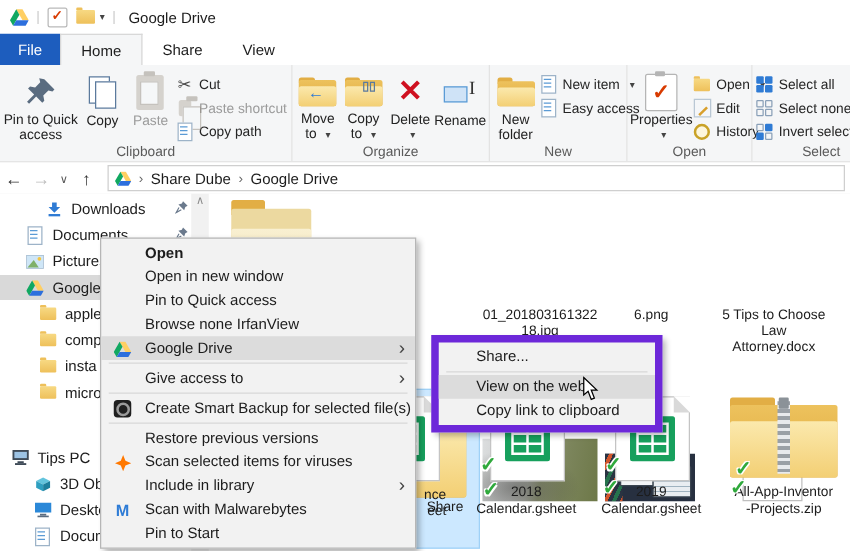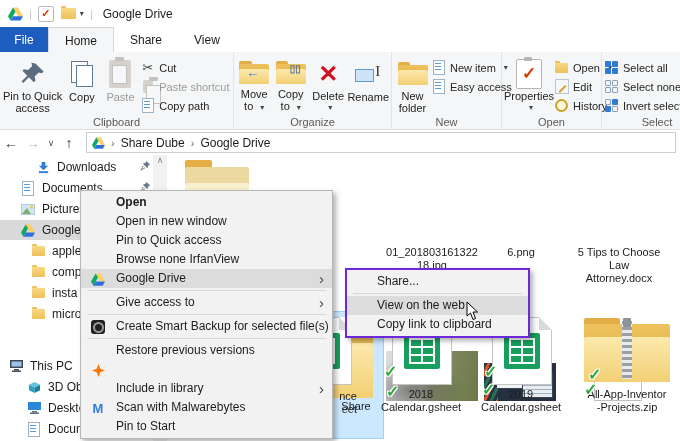--- a/index.html
+++ b/index.html
@@ -112,21 +112,21 @@
      background:repeating-linear-gradient(180deg,#9aa0a6 0 3px,#e8eaed 3px 6px);}
   .zipull{position:absolute;left:50%;margin-left:-4px;top:0;width:8px;height:9px;background:#8b9298;z-index:3;border-radius:1px;}
   
   .cmenu{position:absolute;left:80px;top:190px;width:253px;background:#f2f2f2;border:1px solid #b6b6b6;box-shadow:3px 3px 5px rgba(0,0,0,.3);padding:2px 0;z-index:10;box-sizing:border-box;}
   .mi{position:relative;height:19px;line-height:19px;padding-left:35px;font-size:12px;white-space:nowrap;}
   .mi.bold{font-weight:bold;}
   .mi.hl{background:#dcdcdc;}
   .mi .micon{position:absolute;left:9px;top:2px;width:16px;height:16px;display:flex;align-items:center;justify-content:center;}
   .mi .marrow{position:absolute;right:8px;top:0;font-size:15px;color:#444;}
   .msep{height:1px;background:#d7d7d7;margin:2px 6px;}
-  .smenu{position:absolute;left:345px;top:268px;width:185px;background:#f2f2f2;border:2px solid #6d28d9;box-shadow:3px 3px 5px rgba(0,0,0,.3);padding:2px 0;z-index:11;box-sizing:border-box;}
+  .smenu{position:absolute;left:345px;top:268px;width:185px;background:#f2f2f2;border:6px solid #6d28d9;box-shadow:3px 3px 5px rgba(0,0,0,.3);padding:2px 0;z-index:11;box-sizing:border-box;}
   .smenu .mi{padding-left:30px;}
   .sbk{width:14px;height:14px;background:#1f1f1f;border-radius:3px;display:flex;align-items:center;justify-content:center;}
   .sbk i{width:7px;height:7px;border:2px solid #9a9a9a;border-radius:50%;}
   .mbM{font-weight:bold;color:#2e7cd6;font-size:13px;}
   .cursor{position:absolute;left:466px;top:301px;z-index:20;}
 </style>
 </head>
 <body>
 
 <div class="win">
@@ -439,21 +439,21 @@
     </div>
     <div class="nav-item" style="left:8px;top:201px">
       <span class="nicon">
           <svg width="15" height="12" viewBox="0 0 15 12">
             <rect x="1" y="0" width="13" height="8" fill="#3e4a57"></rect>
             <rect x="2.5" y="1.5" width="10" height="5" fill="#9cc3e5"></rect>
             <rect x="5" y="9" width="5" height="1.5" fill="#3e4a57"></rect>
             <rect x="3" y="10.5" width="9" height="1.5" fill="#3e4a57"></rect>
           </svg>
         </span>
-      <span>This PC</span>
+      <span>Tips PC</span>
     </div>
     <div class="nav-item" style="left:26px;top:222px">
       <span class="nicon">
           <svg width="13" height="13" viewBox="0 0 14 14">
             <polygon points="7,1 13,4 7,7 1,4" fill="#62c4dd"></polygon>
             <polygon points="1,4 7,7 7,13 1,10" fill="#2e9fc0"></polygon>
             <polygon points="13,4 7,7 7,13 13,10" fill="#1d7f9d"></polygon>
           </svg>
         </span>
       <span>3D Objects</span>
@@ -629,20 +629,21 @@
       <span>Create Smart Backup for selected file(s)</span>
     </div>
     <div class="msep"></div>
     <div class="mi"><span>Restore previous versions</span></div>
     <div class="mi">
       <span class="micon">
           <svg width="13" height="13" viewBox="0 0 14 14">
             <polygon points="7,0 9,5 14,7 9,9 7,14 5,9 0,7 5,5" fill="#ff7800"></polygon>
           </svg>
         </span>
+      <span>Scan selected items for viruses</span>
     </div>
     <div class="mi">
       <span>Include in library</span>
       <span class="marrow">›</span>
     </div>
     <div class="mi">
       <span class="micon mbM">M</span>
       <span>Scan with Malwarebytes</span>
     </div>
     <div class="mi"><span>Pin to Start</span></div>

